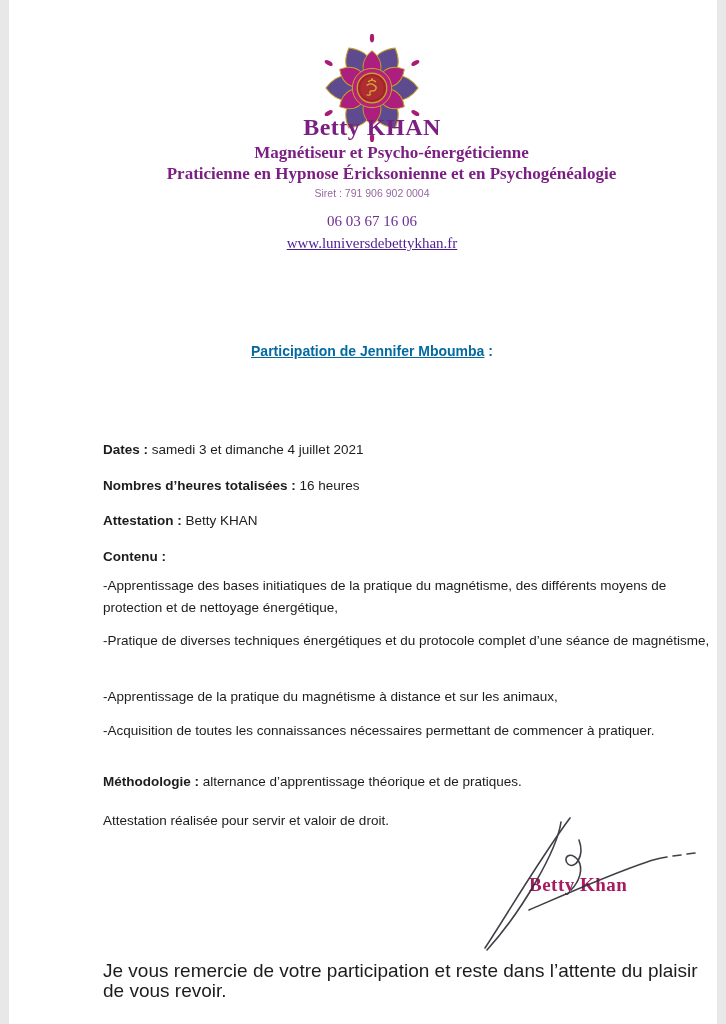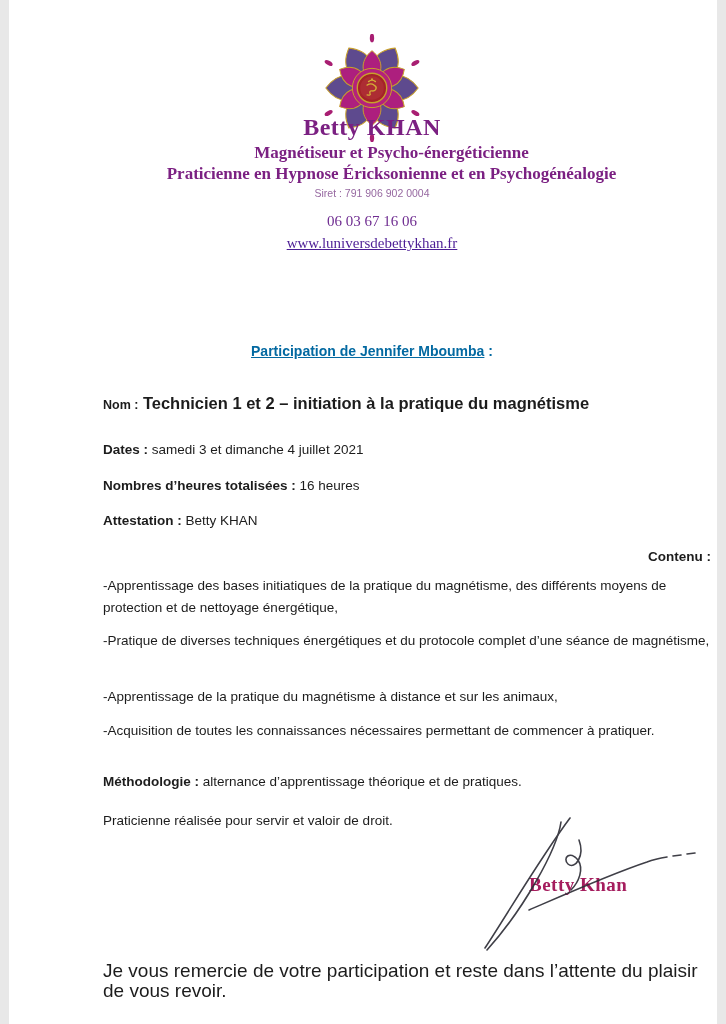--- a/index.html
+++ b/index.html
@@ -60,21 +60,21 @@
   
   .body-block{left:94px;width:608px;}
   .nom-line{top:394px;font-weight:bold;}
   .nom-label{font-size:12.5px;}
   .nom-value{font-size:16.5px;}
   .field{font-size:13.5px;line-height:20px;}
   .field b{font-weight:bold;}
   .f-dates{top:440px;}
   .f-heures{top:476px;}
   .f-anim{top:511px;}
-  .f-contenu{top:547px;font-weight:bold;text-align:right;}
+  .f-contenu{top:547px;font-weight:bold;}
   .para{font-size:13.5px;line-height:22px;}
   .p1{top:575px;}
   .p2{top:630px;}
   .p3{top:686px;}
   .p4{top:720px;}
   .meth{top:772px;}
   .attest{top:810px;}
   .closing{top:961px;font-size:19px;line-height:20px;}
 
   
@@ -181,24 +181,20 @@
     <div class="contact-site">
       <a>www.luniversdebettykhan.fr</a>
     </div>
   </div>
 
 
   <div class="abs center participation">
     <span class="uline">Participation de Jennifer Mboumba</span><span> :</span>
   </div>
 
-  <div class="abs body-block nom-line">
-    <span class="nom-label">Nom :</span>
-    <span class="nom-value">Technicien 1 et 2 – initiation à la pratique du magnétisme</span>
-  </div>
 
   <div class="abs body-block field f-dates">
     <b>Dates :</b>
     <span>samedi 3 et dimanche 4 juillet 2021</span>
   </div>
 
   <div class="abs body-block field f-heures">
     <b>Nombres d’heures totalisées :</b>
     <span>16 heures</span>
   </div>
@@ -213,21 +209,21 @@
   <div class="abs body-block para p1">-Apprentissage des bases initiatiques de la pratique du magnétisme, des différents moyens de protection et de nettoyage énergétique,</div>
   <div class="abs body-block para p2">-Pratique de diverses techniques énergétiques et du protocole complet d’une séance de magnétisme,</div>
   <div class="abs body-block para p3">-Apprentissage de la pratique du magnétisme à distance et sur les animaux,</div>
   <div class="abs body-block para p4">-Acquisition de toutes les connaissances nécessaires permettant de commencer à pratiquer.</div>
 
   <div class="abs body-block field meth">
     <b>Méthodologie :</b>
     <span>alternance d’apprentissage théorique et de pratiques.</span>
   </div>
 
-  <div class="abs body-block para attest">Praticienne réalisée pour servir et valoir de droit.</div>
+  <div class="abs body-block para attest">Attestation réalisée pour servir et valoir de droit.</div>
 
   <div class="abs sig-name">Betty Khan</div>
 
   <svg class="abs sig-scribble" width="235" height="152" viewBox="0 0 235 152">
     <g stroke="#2f2f38" stroke-width="1.6" fill="none" stroke-linecap="round" opacity="0.92">
       <path d="M14,142 C40,102 72,48 99,12"></path>
       <path d="M16,144 C52,104 86,44 90,16"></path>
       <path d="M108,34 C114,50 104,64 97,58 C91,52 99,44 107,54 C113,63 108,76 100,84"></path>
       <path d="M58,104 C95,88 140,68 176,56 C184,53 190,52 196,51"></path>
       <path d="M202,50 L210,49"></path>

